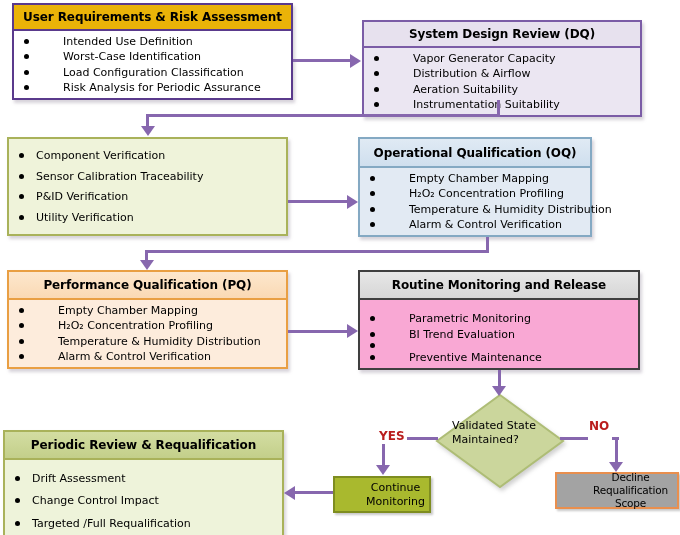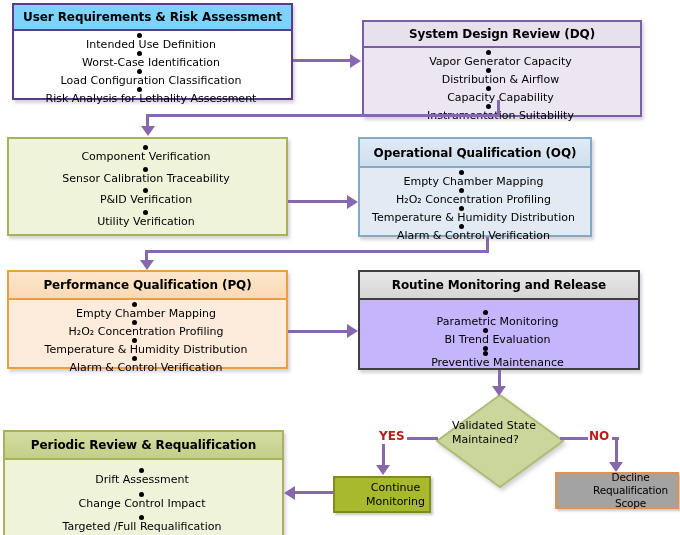--- a/index.html
+++ b/index.html
@@ -17,41 +17,41 @@
   .node-header {
     flex:0 0 auto; display:flex; align-items:center; justify-content:center;
     font-weight:bold; font-size:12px; color:#000; border-bottom:2px solid;
     letter-spacing:-0.1px; white-space:nowrap;
   }
   .node-body {
     flex:1 1 auto; list-style:none; margin:0;
     display:flex; flex-direction:column; justify-content:space-evenly;
     padding:2px 3px 2px 0; font-size:11px; color:#000;
   }
-  .node-body li { display:flex; align-items:center; white-space:nowrap;flex-direction:column; }
+  .node-body li { display:flex; align-items:center; white-space:nowrap; }
   .bullet { width:5px; height:5px; border-radius:50%; background:#000; flex:0 0 auto; }
   .indent-wide  li .bullet { margin-left:10px; margin-right:34px; }
   .indent-narrow li .bullet { margin-left:10px; margin-right:12px; }
 
   .box-urra { left:12px; top:3px;  width:281px; height:97px;  border-color:#5a3a8c; background:#ffffff; }
-  .box-urra .node-header { height:24px; background:#7dd3fc; border-color:#5a3a8c; }
+  .box-urra .node-header { height:24px; background:#eab308; border-color:#5a3a8c; }
 
   .box-dq   { left:362px; top:3px; width:280px; height:97px;  border-color:#7b5ca6; background:#ebe6f2;margin-top:17px; }
   .box-dq .node-header { height:24px; background:#e7e1ee; border-color:#7b5ca6; }
 
   .box-iq   { left:7px; top:137px; width:281px; height:99px;  border-color:#a9b25a; background:#eff3da; }
   .box-iq .node-header { height:27px; background:linear-gradient(180deg,#dde3b8,#d0d8a0); border-color:#a9b25a; }
 
   .box-oq   { left:358px; top:137px; width:234px; height:100px; border-color:#84a9c3; background:#e2eaf3; }
   .box-oq .node-header { height:27px; background:linear-gradient(180deg,#e0eaf4,#cfdfee); border-color:#84a9c3; }
 
   .box-pq   { left:7px; top:270px; width:281px; height:99px;  border-color:#e99f43; background:#fdecdc; }
   .box-pq .node-header { height:26px; background:linear-gradient(180deg,#fde7cd,#fad9b4); border-color:#e99f43; }
 
-  .box-rm   { left:358px; top:270px; width:282px; height:100px; border-color:#3f3f3f; background:#c4b5fd;gap:8px; }
+  .box-rm   { left:358px; top:270px; width:282px; height:100px; border-color:#3f3f3f; background:#f9a8d4;gap:8px; }
   .box-rm .node-header { height:26px; background:linear-gradient(180deg,#e7e7e7,#d6d6d6); border-color:#3f3f3f; }
 
   .box-pr   { left:3px; top:430px; width:281px; height:113px; border-color:#a9b25a; background:#eef3da; }
   .box-pr .node-header { height:26px; background:linear-gradient(180deg,#d3dda2,#c3cf8a); border-color:#a9b25a; }
 
   
   .term {
     position:absolute; display:flex; align-items:center; justify-content:center;
     text-align:center; font-size:11px; line-height:1.25; color:#000;
     border:2px solid; box-sizing:border-box; box-shadow:2px 2px 2px rgba(120,120,120,.4);padding-left:27px;
@@ -62,21 +62,21 @@
 
   
   .decision-wrap { position:absolute; left:430px; top:391px; width:140px; height:100px; }
   .decision-wrap svg { filter:drop-shadow(2px 3px 2px rgba(100,100,100,.30)); }
   .decision-text {
     position:absolute; left:22px; top:28px; width:96px; 
     font-size:11px; line-height:1.3; color:#000;
   }
   .edge-label { position:absolute; color:#b91c1c; font-weight:bold; font-size:12px; }
   .label-yes { left:379px; top:429px; }
-  .label-no  { left:589px; top:429px; }
+  .label-no  { left:589px; top:419px; }
 
   
   .line { position:absolute; background:#8767ae; }
   .ah   { position:absolute; width:0; height:0; }
   .ah-right { border-left:11px solid #8767ae; border-top:7px solid transparent; border-bottom:7px solid transparent; }
   .ah-left  { border-right:11px solid #8767ae; border-top:7px solid transparent; border-bottom:7px solid transparent; }
   .ah-down  { border-top:10px solid #8767ae; border-left:7px solid transparent; border-right:7px solid transparent; }
 
   .c1-line { left:293px; top:59px;  width:57px;  height:3px; }
   .c1-head { left:350px; top:54px; }
@@ -127,39 +127,39 @@
       <li>
           <span class="bullet"></span>
           <span>Worst-Case Identification</span>
         </li>
       <li>
           <span class="bullet"></span>
           <span>Load Configuration Classification</span>
         </li>
       <li>
           <span class="bullet"></span>
-          <span>Risk Analysis for Lethality Assessment</span>
+          <span>Risk Analysis for Periodic Assurance</span>
         </li>
     </ul>
   </div>
 
   <div class="node box-dq">
     <div class="node-header">System Design Review (DQ)</div>
     <ul class="node-body indent-wide">
       <li>
           <span class="bullet"></span>
           <span>Vapor Generator Capacity</span>
         </li>
       <li>
           <span class="bullet"></span>
           <span>Distribution &amp; Airflow</span>
         </li>
       <li>
           <span class="bullet"></span>
-          <span>Capacity Capability</span>
+          <span>Aeration Suitability</span>
         </li>
       <li>
           <span class="bullet"></span>
           <span>Instrumentation Suitability</span>
         </li>
     </ul>
   </div>
 
   <div class="node box-iq">
     <ul class="node-body indent-narrow">

